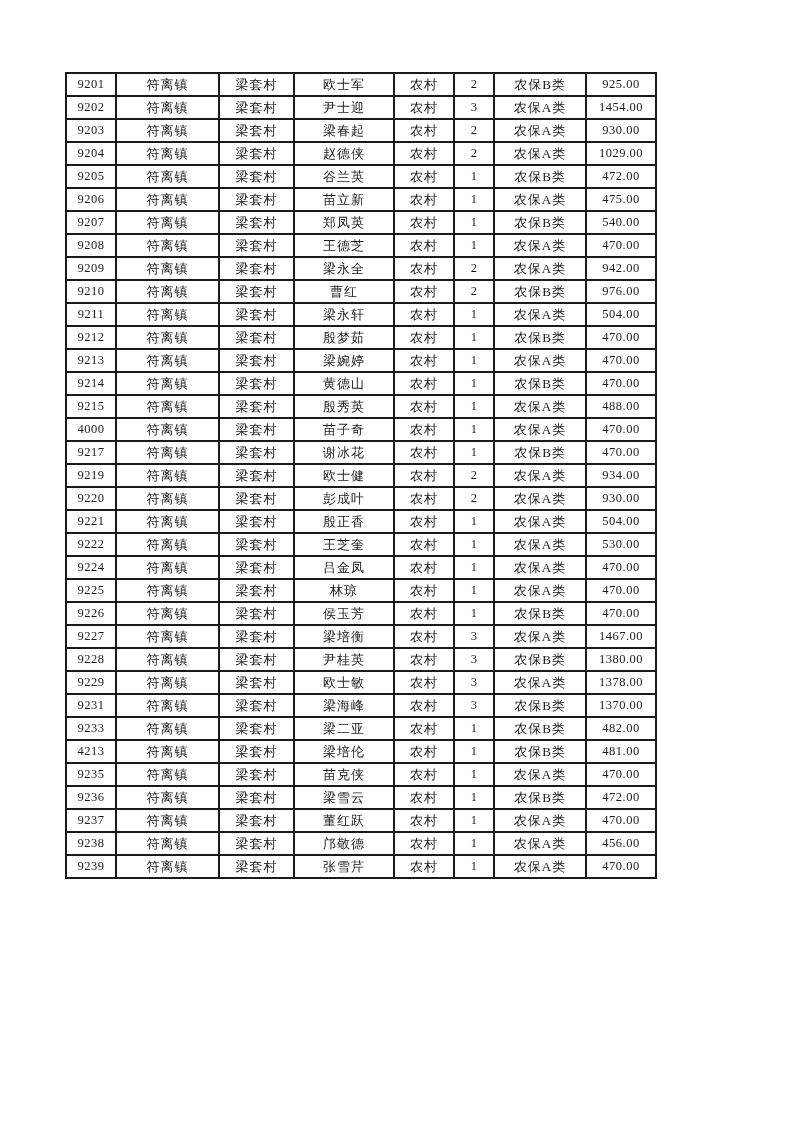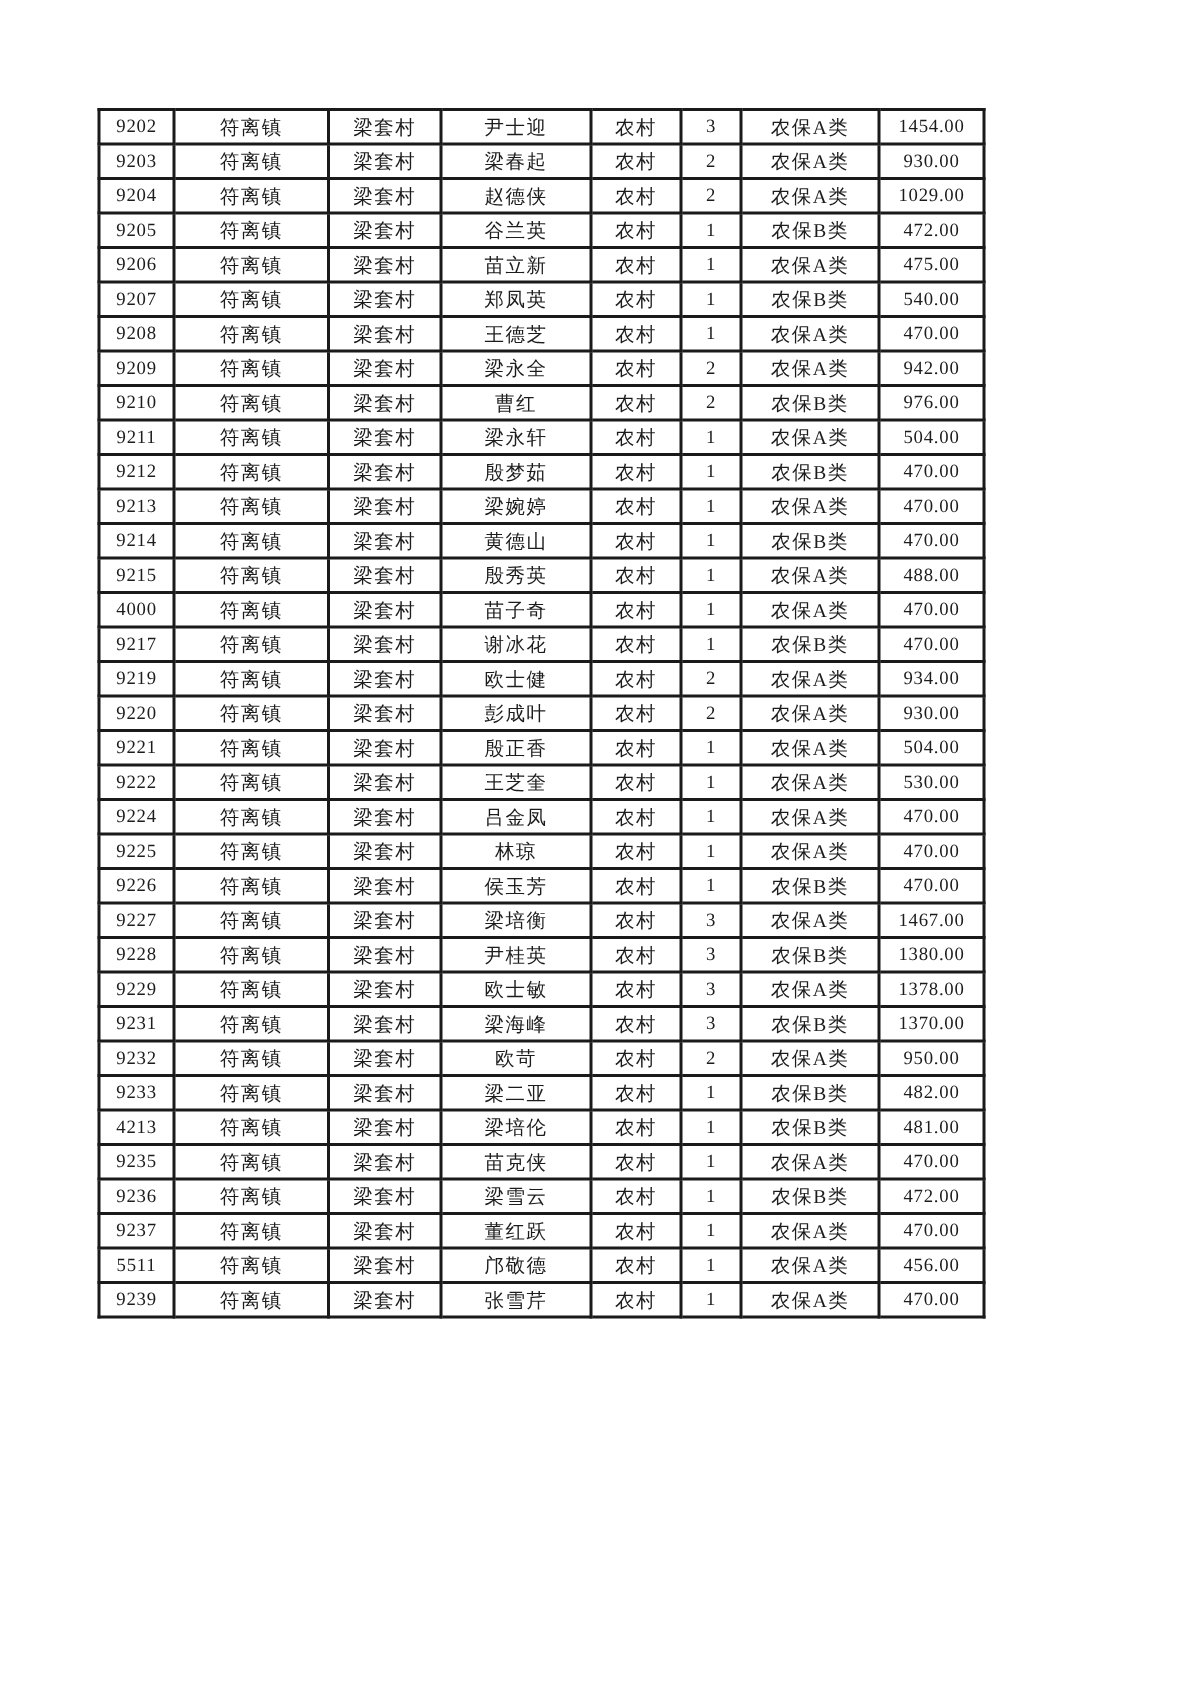--- a/index.html
+++ b/index.html
@@ -60,20 +60,30 @@
       <col class="c-town">
       <col class="c-village">
       <col class="c-name">
       <col class="c-category">
       <col class="c-count">
       <col class="c-ins">
       <col class="c-amount">
     </colgroup>
     <tbody id="record-tbody">
         <tr>
+          <td class="cell-id">9201</td>
+          <td class="cell-town">符离镇</td>
+          <td class="cell-village">梁套村</td>
+          <td class="cell-name">欧士军</td>
+          <td class="cell-category">农村</td>
+          <td class="cell-count">2</td>
+          <td class="cell-insurance-type">农保B类</td>
+          <td class="cell-amount">925.00</td>
+        </tr>
+        <tr>
           <td class="cell-id">9202</td>
           <td class="cell-town">符离镇</td>
           <td class="cell-village">梁套村</td>
           <td class="cell-name">尹士迎</td>
           <td class="cell-category">农村</td>
           <td class="cell-count">3</td>
           <td class="cell-insurance-type">农保A类</td>
           <td class="cell-amount">1454.00</td>
         </tr>
         <tr>
@@ -330,30 +340,20 @@
           <td class="cell-id">9231</td>
           <td class="cell-town">符离镇</td>
           <td class="cell-village">梁套村</td>
           <td class="cell-name">梁海峰</td>
           <td class="cell-category">农村</td>
           <td class="cell-count">3</td>
           <td class="cell-insurance-type">农保B类</td>
           <td class="cell-amount">1370.00</td>
         </tr>
         <tr>
-          <td class="cell-id">9232</td>
-          <td class="cell-town">符离镇</td>
-          <td class="cell-village">梁套村</td>
-          <td class="cell-name">欧苛</td>
-          <td class="cell-category">农村</td>
-          <td class="cell-count">2</td>
-          <td class="cell-insurance-type">农保A类</td>
-          <td class="cell-amount">950.00</td>
-        </tr>
-        <tr>
           <td class="cell-id">9233</td>
           <td class="cell-town">符离镇</td>
           <td class="cell-village">梁套村</td>
           <td class="cell-name">梁二亚</td>
           <td class="cell-category">农村</td>
           <td class="cell-count">1</td>
           <td class="cell-insurance-type">农保B类</td>
           <td class="cell-amount">482.00</td>
         </tr>
         <tr>
@@ -390,21 +390,21 @@
           <td class="cell-id">9237</td>
           <td class="cell-town">符离镇</td>
           <td class="cell-village">梁套村</td>
           <td class="cell-name">董红跃</td>
           <td class="cell-category">农村</td>
           <td class="cell-count">1</td>
           <td class="cell-insurance-type">农保A类</td>
           <td class="cell-amount">470.00</td>
         </tr>
         <tr>
-          <td class="cell-id">5511</td>
+          <td class="cell-id">9238</td>
           <td class="cell-town">符离镇</td>
           <td class="cell-village">梁套村</td>
           <td class="cell-name">邝敬德</td>
           <td class="cell-category">农村</td>
           <td class="cell-count">1</td>
           <td class="cell-insurance-type">农保A类</td>
           <td class="cell-amount">456.00</td>
         </tr>
         <tr>
           <td class="cell-id">9239</td>

